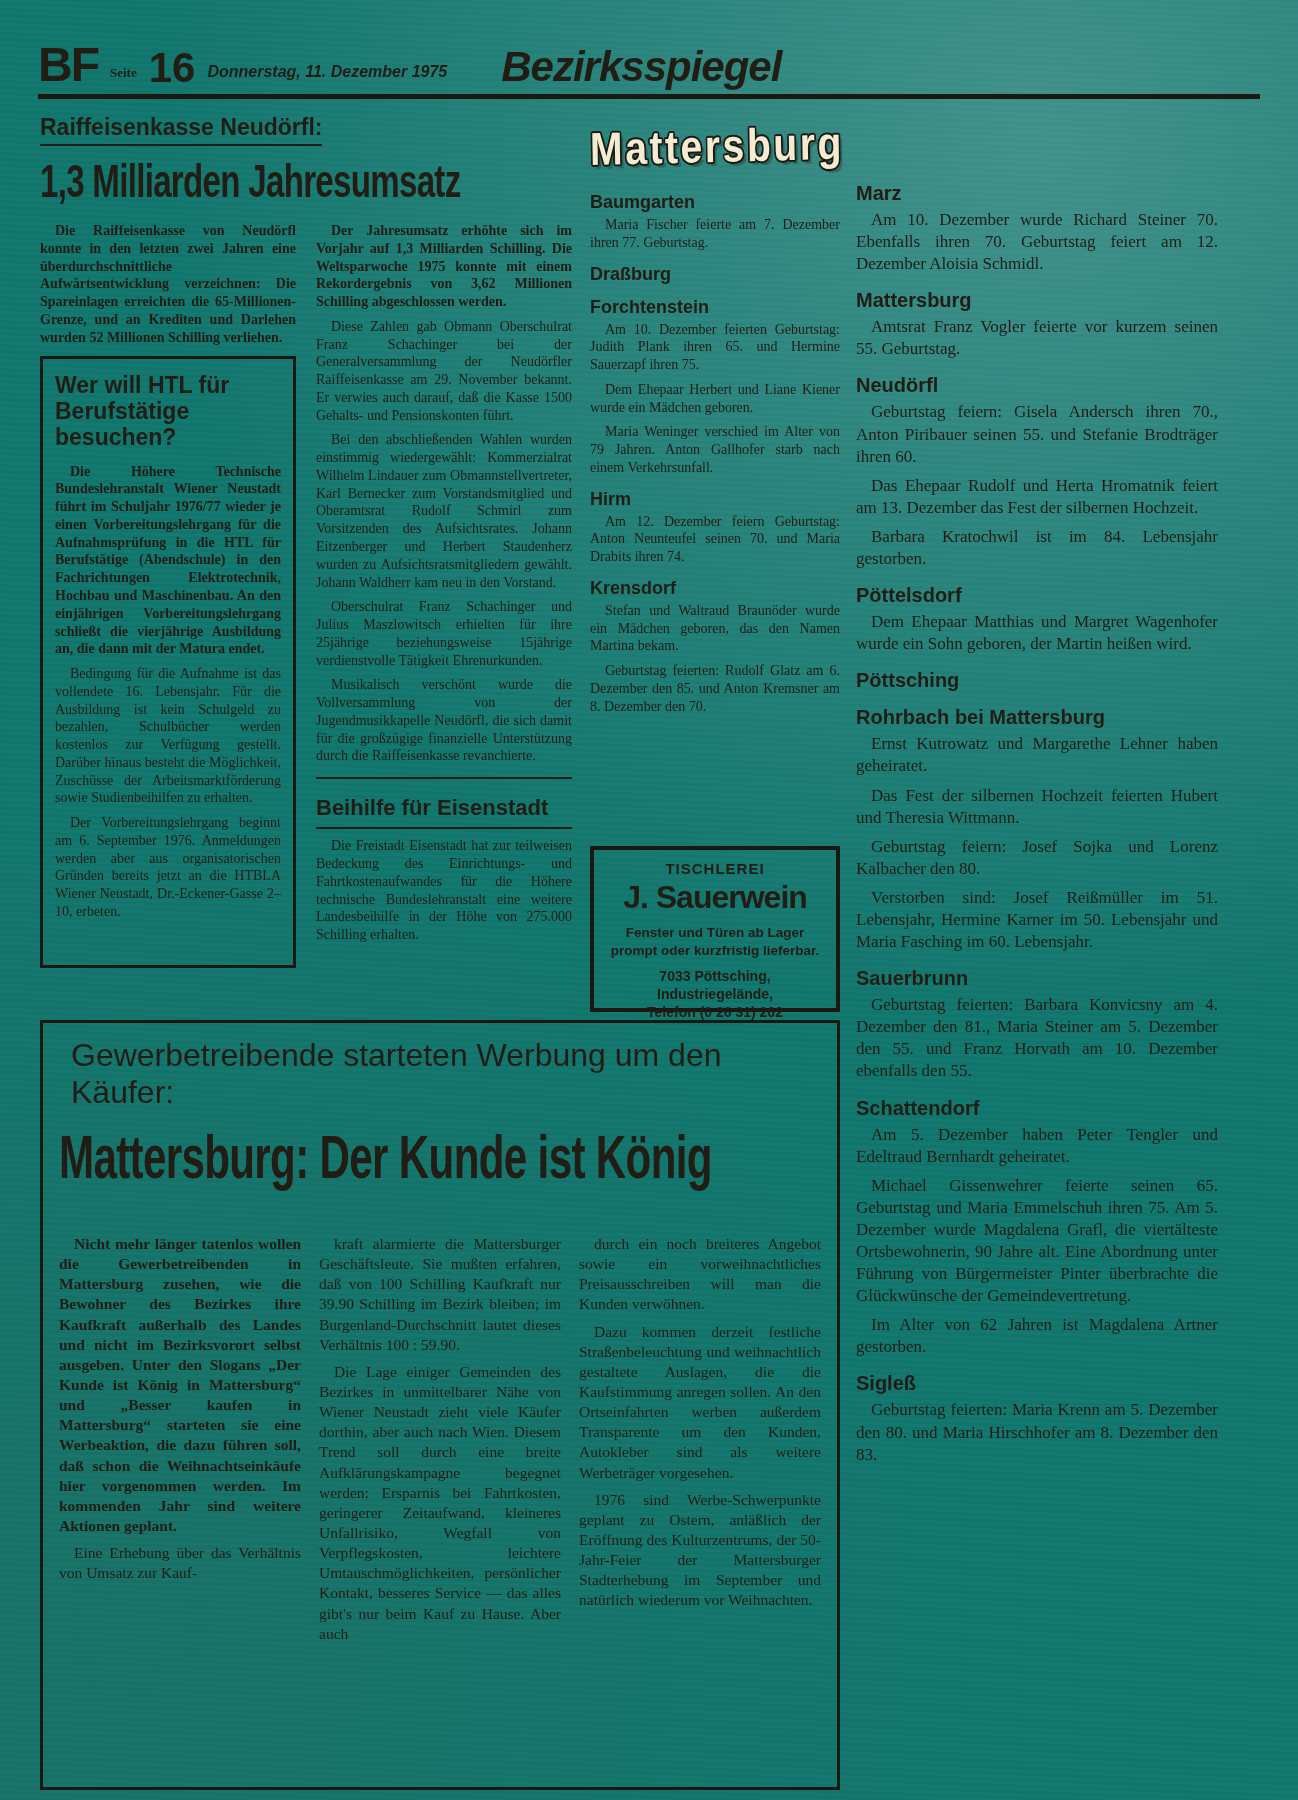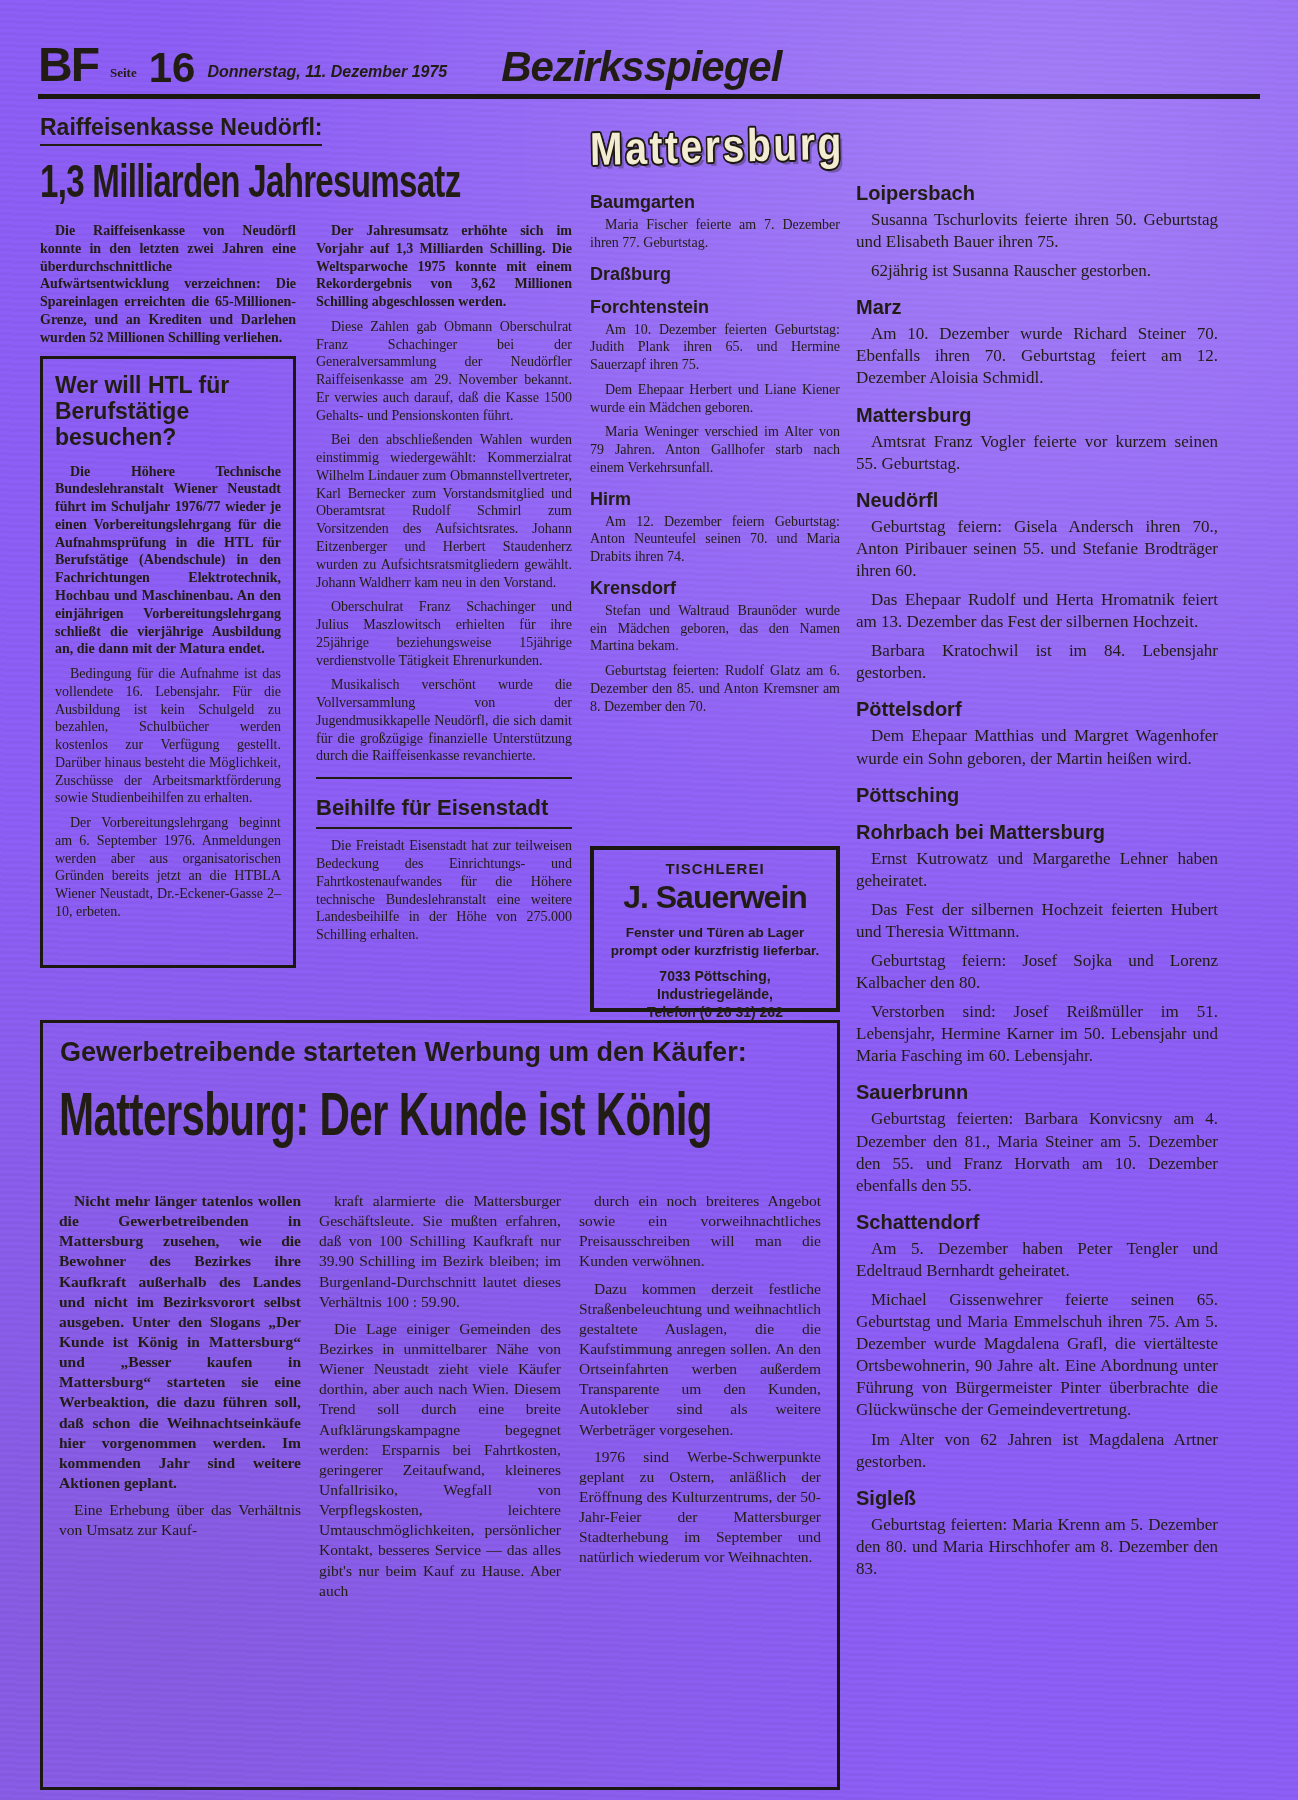--- a/index.html
+++ b/index.html
@@ -1,21 +1,21 @@
 <!DOCTYPE html>
 <html lang="de"><head>
 <meta charset="utf-8">
 <style>
   * { box-sizing: border-box; }
   html, body { margin: 0; padding: 0; background: #6e675a; }
   .page {
     position: relative;
     width: 1298px; height: 1800px;
     margin: 0 auto;
-    background-color: #8b5cf6;
+    background-color: #0f766e;
     color: #211d14;
     font-family: "Liberation Serif", serif;
     overflow: hidden;
   }
   .page::before {
     content: "";
     position: absolute; inset: 0;
     background:
       radial-gradient(circle at 80% 8%, rgba(255,255,255,0.20), transparent 45%),
       radial-gradient(circle at 10% 90%, rgba(90,70,40,0.10), transparent 40%),
@@ -88,21 +88,21 @@
   .ad-kicker { font-family:"Liberation Sans",sans-serif; font-weight:700; font-size:15px; letter-spacing:1px; }
   .ad-name { font-family:"Liberation Sans",sans-serif; font-weight:700; font-size:32px; margin:2px 0 8px; letter-spacing:-1px; }
   .ad-body { font-family:"Liberation Sans",sans-serif; font-weight:700; font-size:13.5px; line-height:1.3; }
   .ad-addr { font-family:"Liberation Sans",sans-serif; font-weight:700; font-size:14px; line-height:1.3; margin-top:8px; }
 
   
   .kunde {
     position:absolute; left:40px; top:1020px; width:800px; height:770px;
     border:3px solid #1b1812; padding:14px 16px;
   }
-  .kunde-kicker { font-family:"Liberation Sans",sans-serif; font-weight:700; font-size:27px; margin:0 1px 10px; letter-spacing:0; }
+  .kunde-kicker { font-family:"Liberation Sans",sans-serif; font-weight:400; font-size:32px; margin:0 12px 10px; letter-spacing:0; }
   .kunde-headline {
     font-family:"Liberation Sans",sans-serif; font-weight:700; font-size:62px;
     letter-spacing:-1px; margin:0 0 20px; white-space:nowrap;
     transform:scaleX(0.68); transform-origin:0 50%;
   }
   .kunde-cols { display:flex; gap:18px; }
   .kcol { width:243px;margin-top:22px; }
   .kunde .p { font-size:15.5px; line-height:1.3; }
 </style>
 </head>
@@ -179,25 +179,20 @@
     <div class="ad-kicker">TISCHLEREI</div>
     <div class="ad-name">J. Sauerwein</div>
     <div class="ad-body">Fenster und Türen ab Lager</div>
     <div class="ad-body">prompt oder kurzfristig lieferbar.</div>
     <div class="ad-addr">7033 Pöttsching, Industriegelände,</div>
     <div class="ad-addr" style="margin-top:0;">Telefon (0 26 31) 262</div>
   </aside>
 
   <div class="m-col2">
     <section class="m-sec">
-      <h3>Loipersbach</h3>
-      <p class="p">Susanna Tschurlovits feierte ihren 50. Geburtstag und Elisabeth Bauer ihren 75.</p>
-      <p class="p">62jährig ist Susanna Rauscher gestorben.</p>
-    </section>
-    <section class="m-sec">
       <h3>Marz</h3>
       <p class="p">Am 10. Dezember wurde Richard Steiner 70. Ebenfalls ihren 70. Geburtstag feiert am 12. Dezember Aloisia Schmidl.</p>
     </section>
     <section class="m-sec">
       <h3>Mattersburg</h3>
       <p class="p">Amtsrat Franz Vogler feierte vor kurzem seinen 55. Geburtstag.</p>
     </section>
     <section class="m-sec">
       <h3>Neudörfl</h3>
       <p class="p">Geburtstag feiern: Gisela Andersch ihren 70., Anton Piribauer seinen 55. und Stefanie Brodträger ihren 60.</p>

